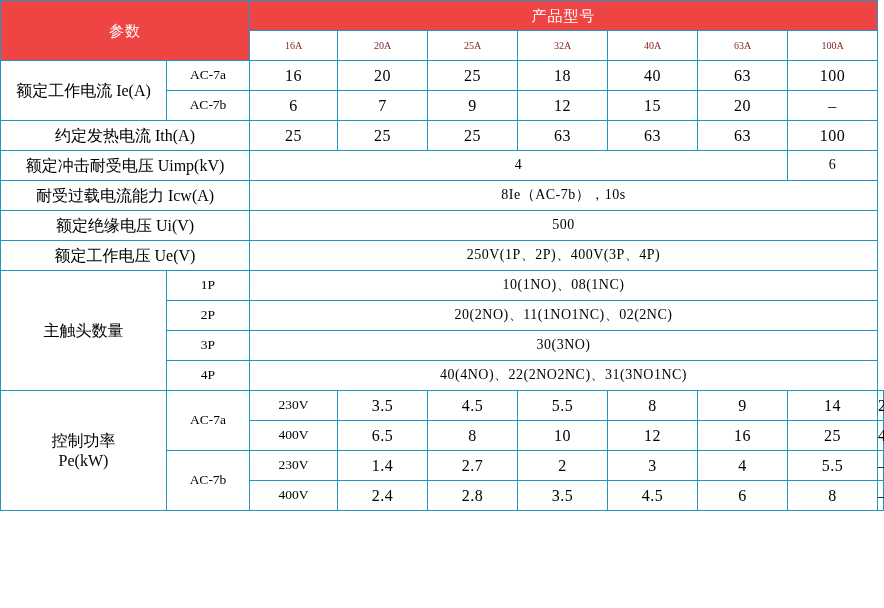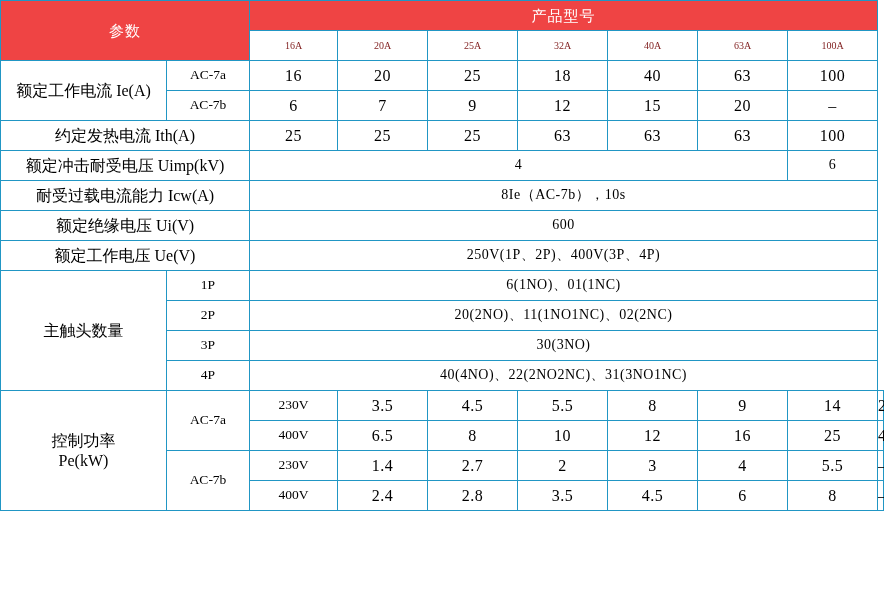--- a/index.html
+++ b/index.html
@@ -133,32 +133,32 @@
       <td class="wide">6</td>
     </tr>
 
     <tr>
       <td class="rowlabel" colspan="2">耐受过载电流能力 Icw(A)</td>
       <td class="wide" colspan="7">8Ie（AC-7b），10s</td>
     </tr>
 
     <tr>
       <td class="rowlabel" colspan="2">额定绝缘电压 Ui(V)</td>
-      <td class="wide" colspan="7">600</td>
+      <td class="wide" colspan="7">500</td>
     </tr>
 
     <tr>
       <td class="rowlabel" colspan="2">额定工作电压 Ue(V)</td>
       <td class="wide" colspan="7">250V(1P、2P)、400V(3P、4P)</td>
     </tr>
 
     <tr>
       <td class="rowlabel" rowspan="4">主触头数量</td>
       <td class="sublabel">1P</td>
-      <td class="wide" colspan="7">6(1NO)、01(1NC)</td>
+      <td class="wide" colspan="7">10(1NO)、08(1NC)</td>
     </tr>
     <tr>
       <td class="sublabel">2P</td>
       <td class="wide" colspan="7">20(2NO)、11(1NO1NC)、02(2NC)</td>
     </tr>
     <tr>
       <td class="sublabel">3P</td>
       <td class="wide" colspan="7">30(3NO)</td>
     </tr>
     <tr>

